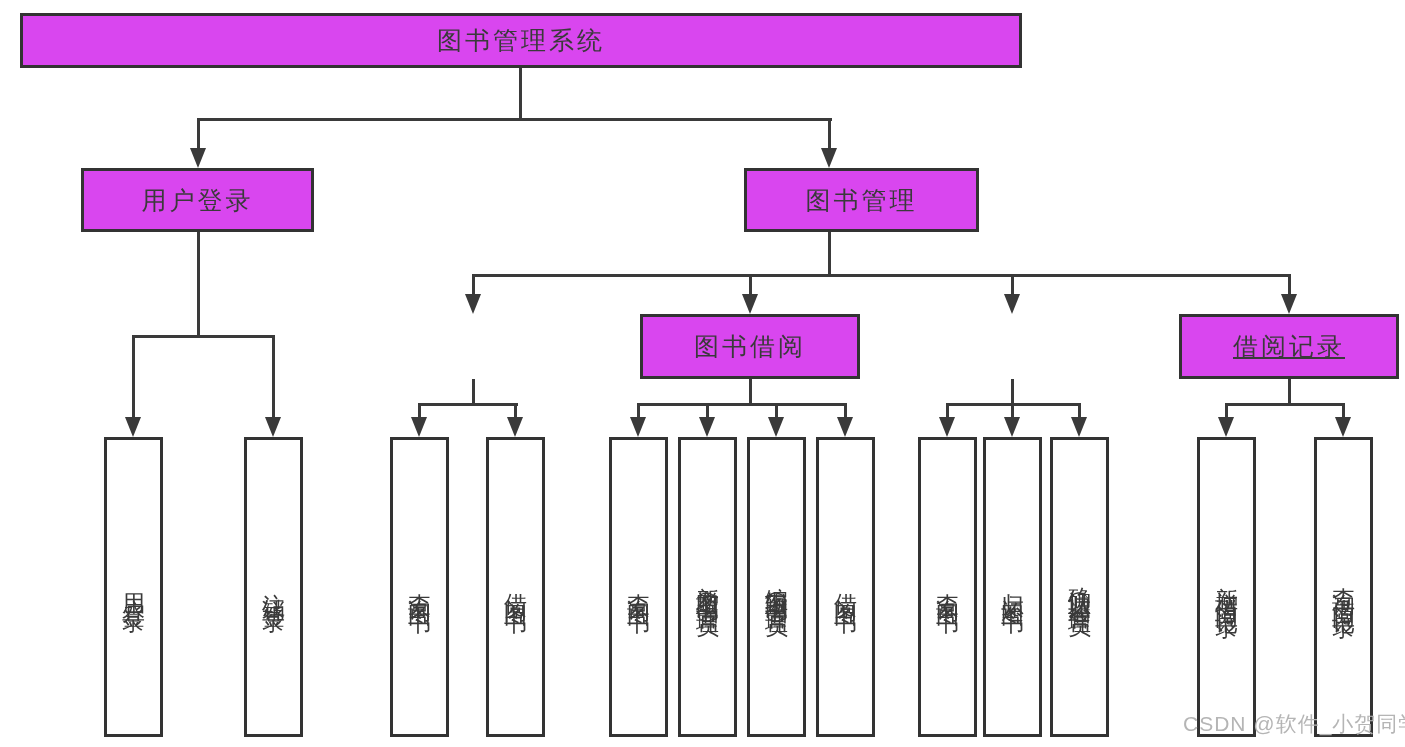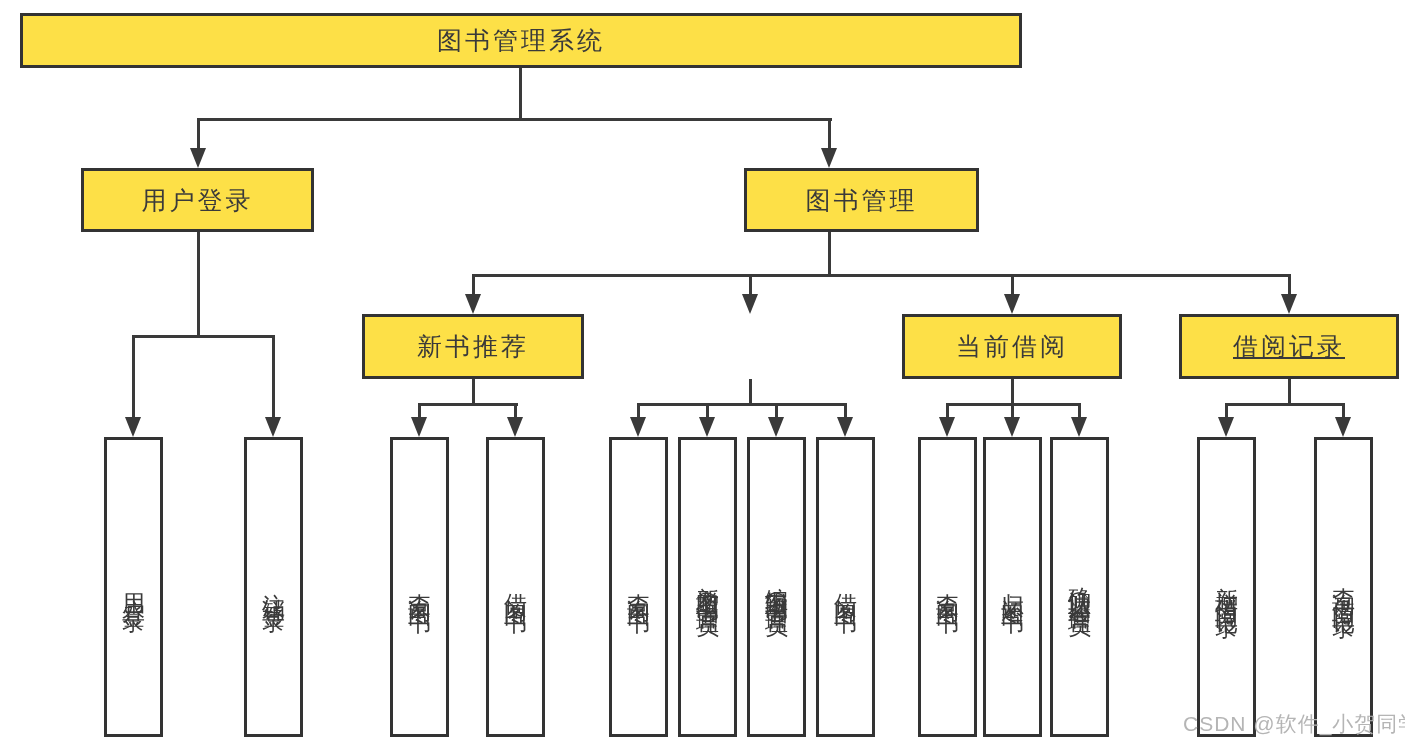--- a/index.html
+++ b/index.html
@@ -5,21 +5,21 @@
   html,body{margin:0;padding:0;background:#ffffff;}
   .stage{
     position:relative;
     width:1405px;height:747px;
     background:#ffffff;
     font-family:"Liberation Sans","DejaVu Sans",sans-serif;
     overflow:hidden;
   }
   .hbox{
     position:absolute;box-sizing:border-box;
-    border:3px solid #333333;background:#fde047;
+    border:3px solid #333333;background:#d946ef;
     display:flex;align-items:center;justify-content:center;
     font-size:25px;letter-spacing:3px;color:#3a3a3a;
     white-space:nowrap;
   }
   .vbox{
     position:absolute;box-sizing:border-box;
     border:3px solid #333333;background:#ffffff;
     display:flex;align-items:center;justify-content:center;
     writing-mode:vertical-rl;text-orientation:mixed;
     font-size:23px;letter-spacing:6px;color:#3a3a3a;
@@ -73,25 +73,22 @@
   <div class="hline" style="left:472px;top:274px;width:819px;height:3px;"></div>
   <div class="vline" style="left:472px;top:274px;width:3px;height:22px;"></div>
   <div class="arrow" style="left:465px;top:294px;"></div>
   <div class="vline" style="left:749px;top:274px;width:3px;height:22px;"></div>
   <div class="arrow" style="left:742px;top:294px;"></div>
   <div class="vline" style="left:1011px;top:274px;width:3px;height:22px;"></div>
   <div class="arrow" style="left:1004px;top:294px;"></div>
   <div class="vline" style="left:1288px;top:274px;width:3px;height:22px;"></div>
   <div class="arrow" style="left:1281px;top:294px;"></div>
 
-  <div class="hbox" style="left:362px;top:314px;width:222px;height:65px;">
-    <span>新书推荐</span>
-  </div>
-  <div class="hbox" style="left:902px;top:314px;width:220px;height:65px;">
-    <span>当前借阅</span>
+  <div class="hbox" style="left:640px;top:314px;width:220px;height:65px;">
+    <span>图书借阅</span>
   </div>
   <div class="hbox" style="left:1179px;top:314px;width:220px;height:65px;text-decoration:underline;">
     <span>借阅记录</span>
   </div>
 
   <div class="vline" style="left:472px;top:379px;width:3px;height:27px;"></div>
   <div class="hline" style="left:418px;top:403px;width:100px;height:3px;"></div>
   <div class="vline" style="left:418px;top:403px;width:3px;height:16px;"></div>
   <div class="arrow" style="left:411px;top:417px;"></div>
   <div class="vline" style="left:514px;top:403px;width:3px;height:16px;"></div>

